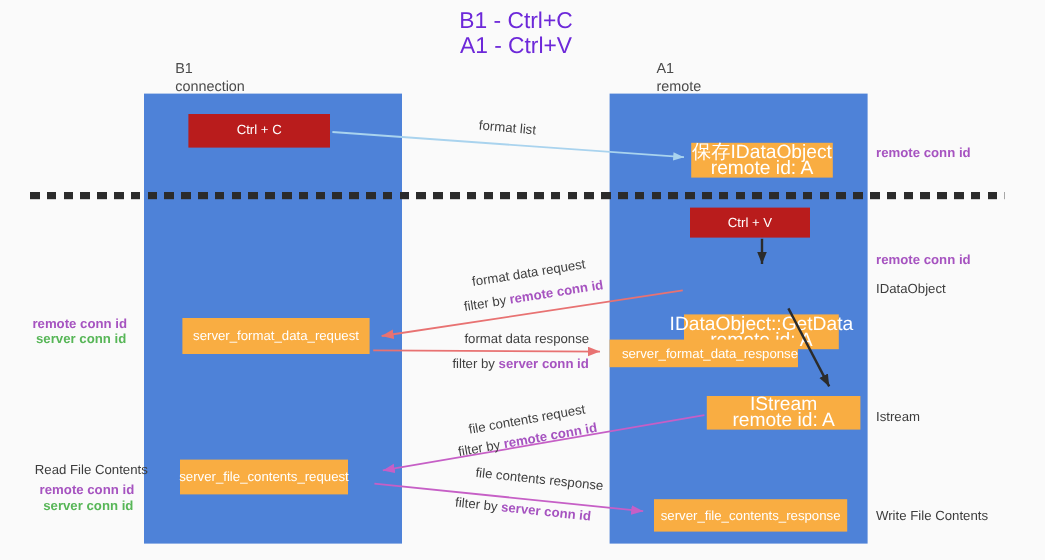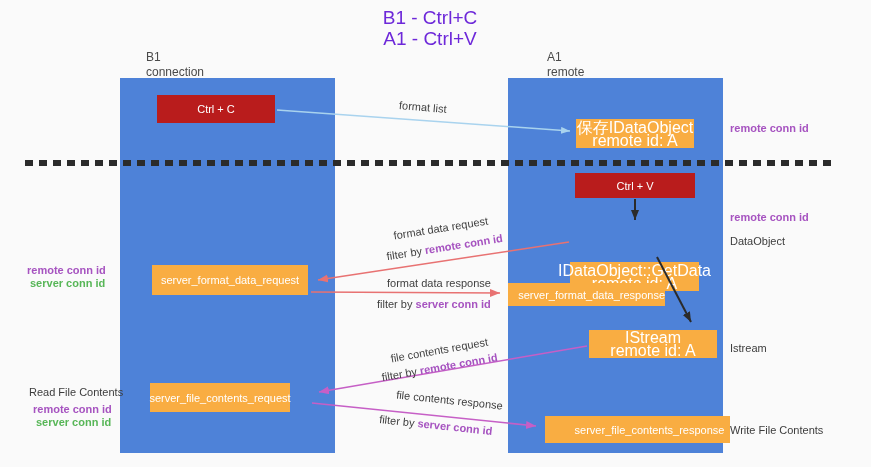--- a/index.html
+++ b/index.html
@@ -25,28 +25,28 @@
   }
   .node{
     position:absolute; display:flex; flex-direction:column; align-items:center;
     justify-content:center; color:#ffffff; text-align:center; z-index:2;
   }
   .node-green{background:#b91c1c;}
   .node-orange{background:#f9ad42;}
   .two-line{font-size:16px; line-height:13px;}
   .one-line{font-size:11px;}
   #ctrl-c{left:157px; top:95px; width:118px; height:28px;}
-  #ctrl-v{left:575px; top:173px; width:120px; height:25px;}
+  #ctrl-v{left:575px; top:173px; width:100px; height:25px;}
   #save-obj{left:576px; top:119px; width:118px; height:29px;}
   #getdata{left:570px; top:226px; width:129px; height:29px;margin-top:36px;}
   #istream-box{left:589px; top:330px; width:128px; height:28px;}
   #fmt-req{left:152px; top:265px; width:156px; height:30px;justify-content:center;}
   #fmt-res{left:508px; top:283px; width:157px; height:23px;align-items:flex-end;}
   #file-req{left:150px; top:383px; width:140px; height:29px;}
-  #file-res{left:545px; top:416px; width:161px; height:27px;padding-left:24px;}
+  #file-res{left:545px; top:416px; width:161px; height:27px;}
   .lbl{position:absolute; font-size:11px; color:#3c3c3c; white-space:nowrap; z-index:4;}
   .purple{color:#a653c0; font-weight:bold;}
   .greent{color:#57b657; font-weight:bold;}
   .edge{position:absolute; font-size:11px; color:#3f3f3f; white-space:nowrap; z-index:4;}
   .arrow-layer{position:absolute; left:0; top:0; z-index:3;}
 </style>
 </head>
 <body>
 
 <div class="canvas">
@@ -110,21 +110,21 @@
   </div>
 
   <div class="lbl purple" style="left:27px; top:264px;">remote conn id</div>
   <div class="lbl greent" style="left:30px; top:277px;">server conn id</div>
   <div class="lbl" style="left:29px; top:386px;">Read File Contents</div>
   <div class="lbl purple" style="left:33px; top:403px;">remote conn id</div>
   <div class="lbl greent" style="left:36px; top:416px;">server conn id</div>
 
   <div class="lbl purple" style="left:730px; top:122px;">remote conn id</div>
   <div class="lbl purple" style="left:730px; top:211px;">remote conn id</div>
-  <div class="lbl" style="left:730px; top:235px;">DataObject</div>
+  <div class="lbl" style="left:730px; top:235px;">IDataObject</div>
   <div class="lbl" style="left:730px; top:342px;">Istream</div>
   <div class="lbl" style="left:730px; top:424px;">Write File Contents</div>
 
   <div class="edge" style="left:399px; top:101px; transform:rotate(5deg);">format list</div>
 
   <div class="edge" style="left:393px; top:222px; transform:rotate(-9deg);">format data request</div>
   <div class="edge" style="left:386px; top:241px; transform:rotate(-9deg);">
     <span>filter by </span><span class="purple">remote conn id</span>
   </div>
 

